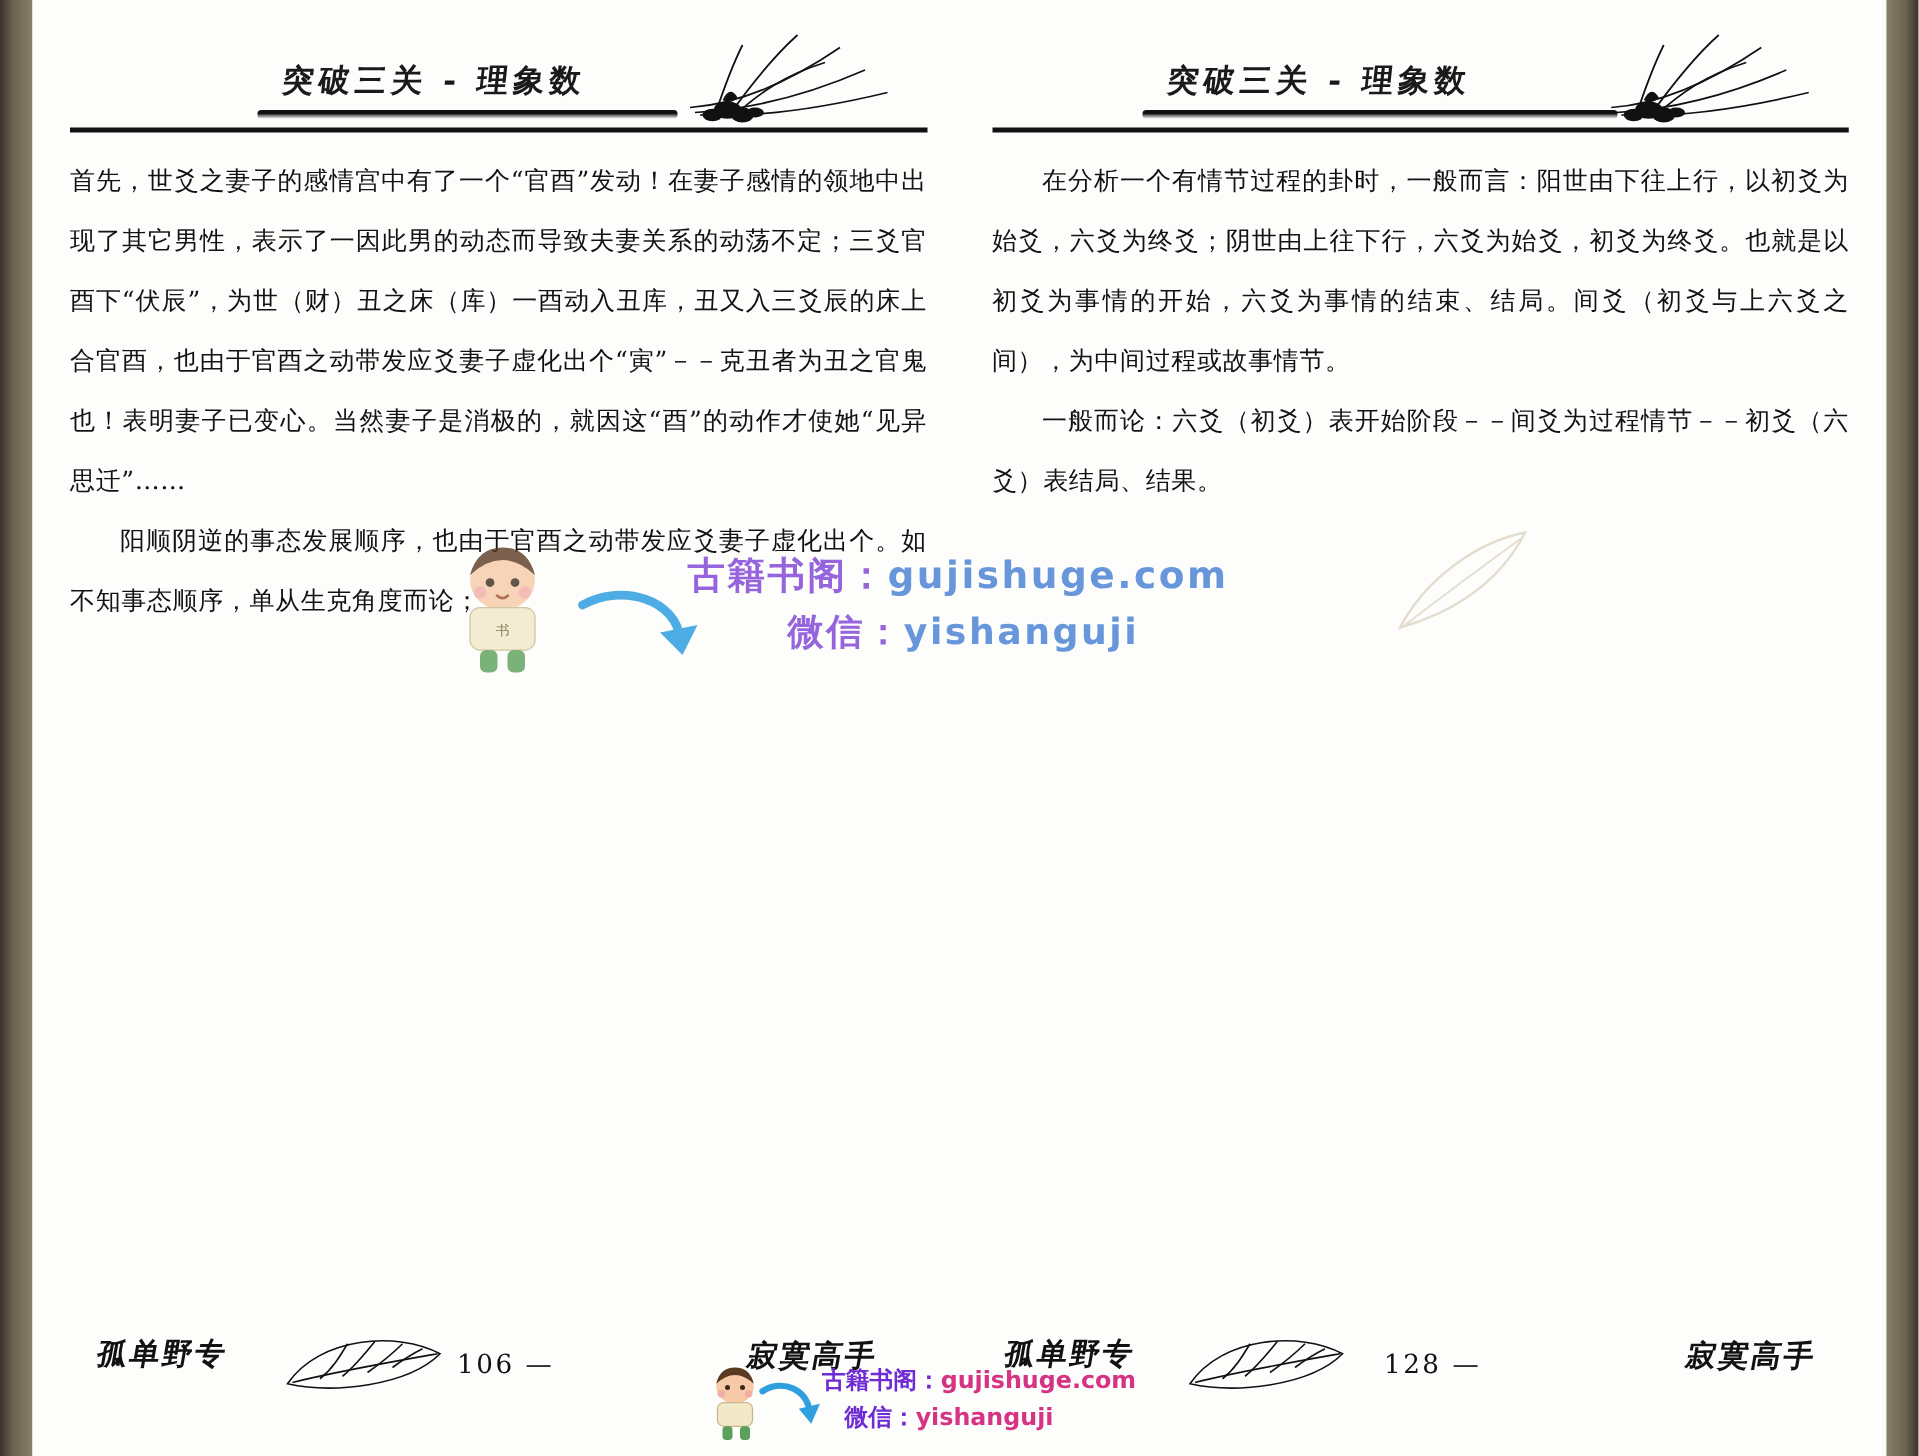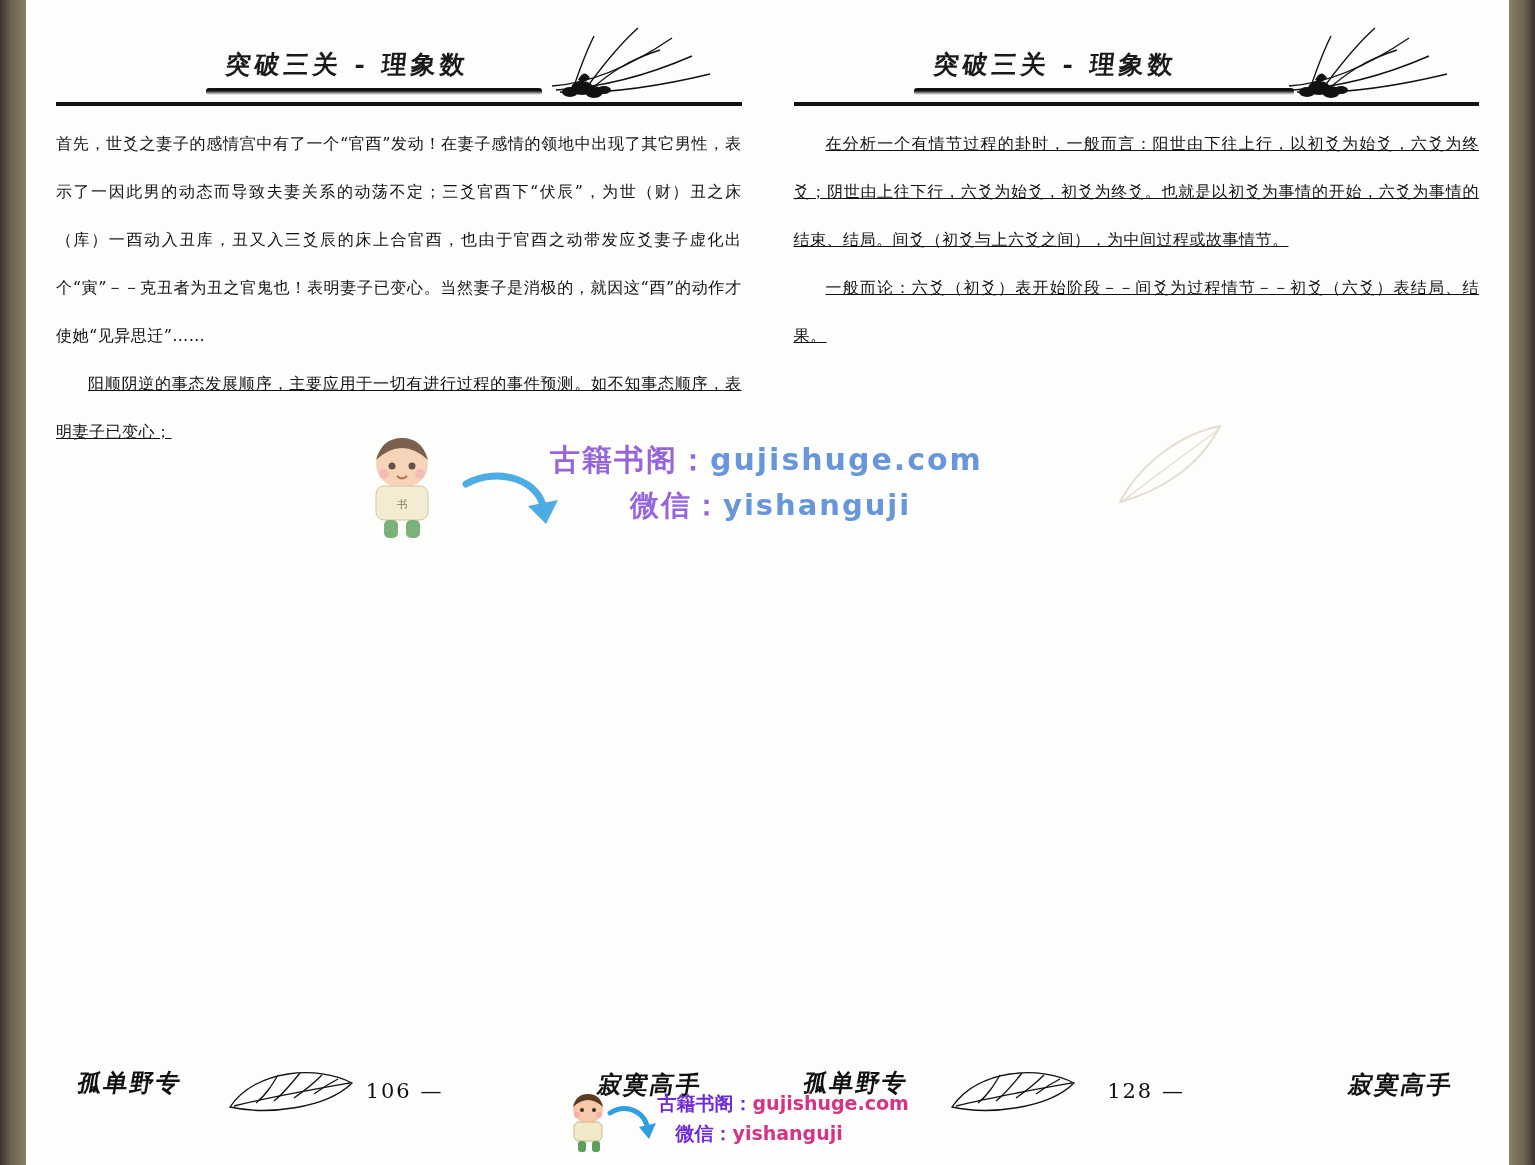--- a/index.html
+++ b/index.html
@@ -89,34 +89,33 @@
 
   .top-rule {
     position: relative;
     height: 4px;
     background: #111;
     margin: 6px 0 14px 0;
   }
 
   
   .body-text {
-    font-size: 16px;
+    font-size: 20px;
     line-height: 48px;
     color: #121212;
     text-align: justify;
     letter-spacing: 0.5px;
     font-family: "DejaVu Serif", "Liberation Serif", serif;
   }
   .body-text p {
     margin: 0;
     text-indent: 0;
   }
   .body-text p.indent {
     text-indent: 2em;
-    text-decoration: underline;
   }
 
   
   .footer {
     position: absolute;
     left: 0; right: 0;
     bottom: 46px;
     height: 56px;
   }
   .footer-sig {
@@ -286,21 +285,21 @@
               <ellipse cx="62" cy="68" rx="7" ry="4"></ellipse>
               <path d="M36,58 q6,-12 12,-2 q-6,6 -12,2z"></path>
             </g>
           </svg>
         </div>
 
         <div class="top-rule"></div>
 
         <div class="body-text">
           <p>首先，世爻之妻子的感情宫中有了一个“官酉”发动！在妻子感情的领地中出现了其它男性，表示了一因此男的动态而导致夫妻关系的动荡不定；三爻官酉下“伏辰”，为世（财）丑之床（库）一酉动入丑库，丑又入三爻辰的床上合官酉，也由于官酉之动带发应爻妻子虚化出个“寅”－－克丑者为丑之官鬼也！表明妻子已变心。当然妻子是消极的，就因这“酉”的动作才使她“见异思迁”……</p>
-          <p class="indent">阳顺阴逆的事态发展顺序，主要应用于一切有进行过程的事件预测。如不知事态顺序，表明妻子已变心；</p>
+          <p class="indent">阳顺阴逆的事态发展顺序，也由于官酉之动带发应爻妻子虚化出个。如不知事态顺序，单从生克角度而论；</p>
         </div>
 
         <div class="footer">
           <div class="footer-sig left-sig">孤单野专</div>
           <svg class="leaf" viewBox="0 0 130 52">
             <g stroke="#111" fill="none" stroke-width="1.3">
               <path d="M4,44 C30,6 92,2 126,20 C100,46 40,52 4,44 Z"></path>
               <path d="M8,43 C44,34 90,26 124,20"></path>
               <path d="M30,40 C40,32 46,22 52,12"></path>
               <path d="M48,38 C58,30 66,20 74,10"></path>

